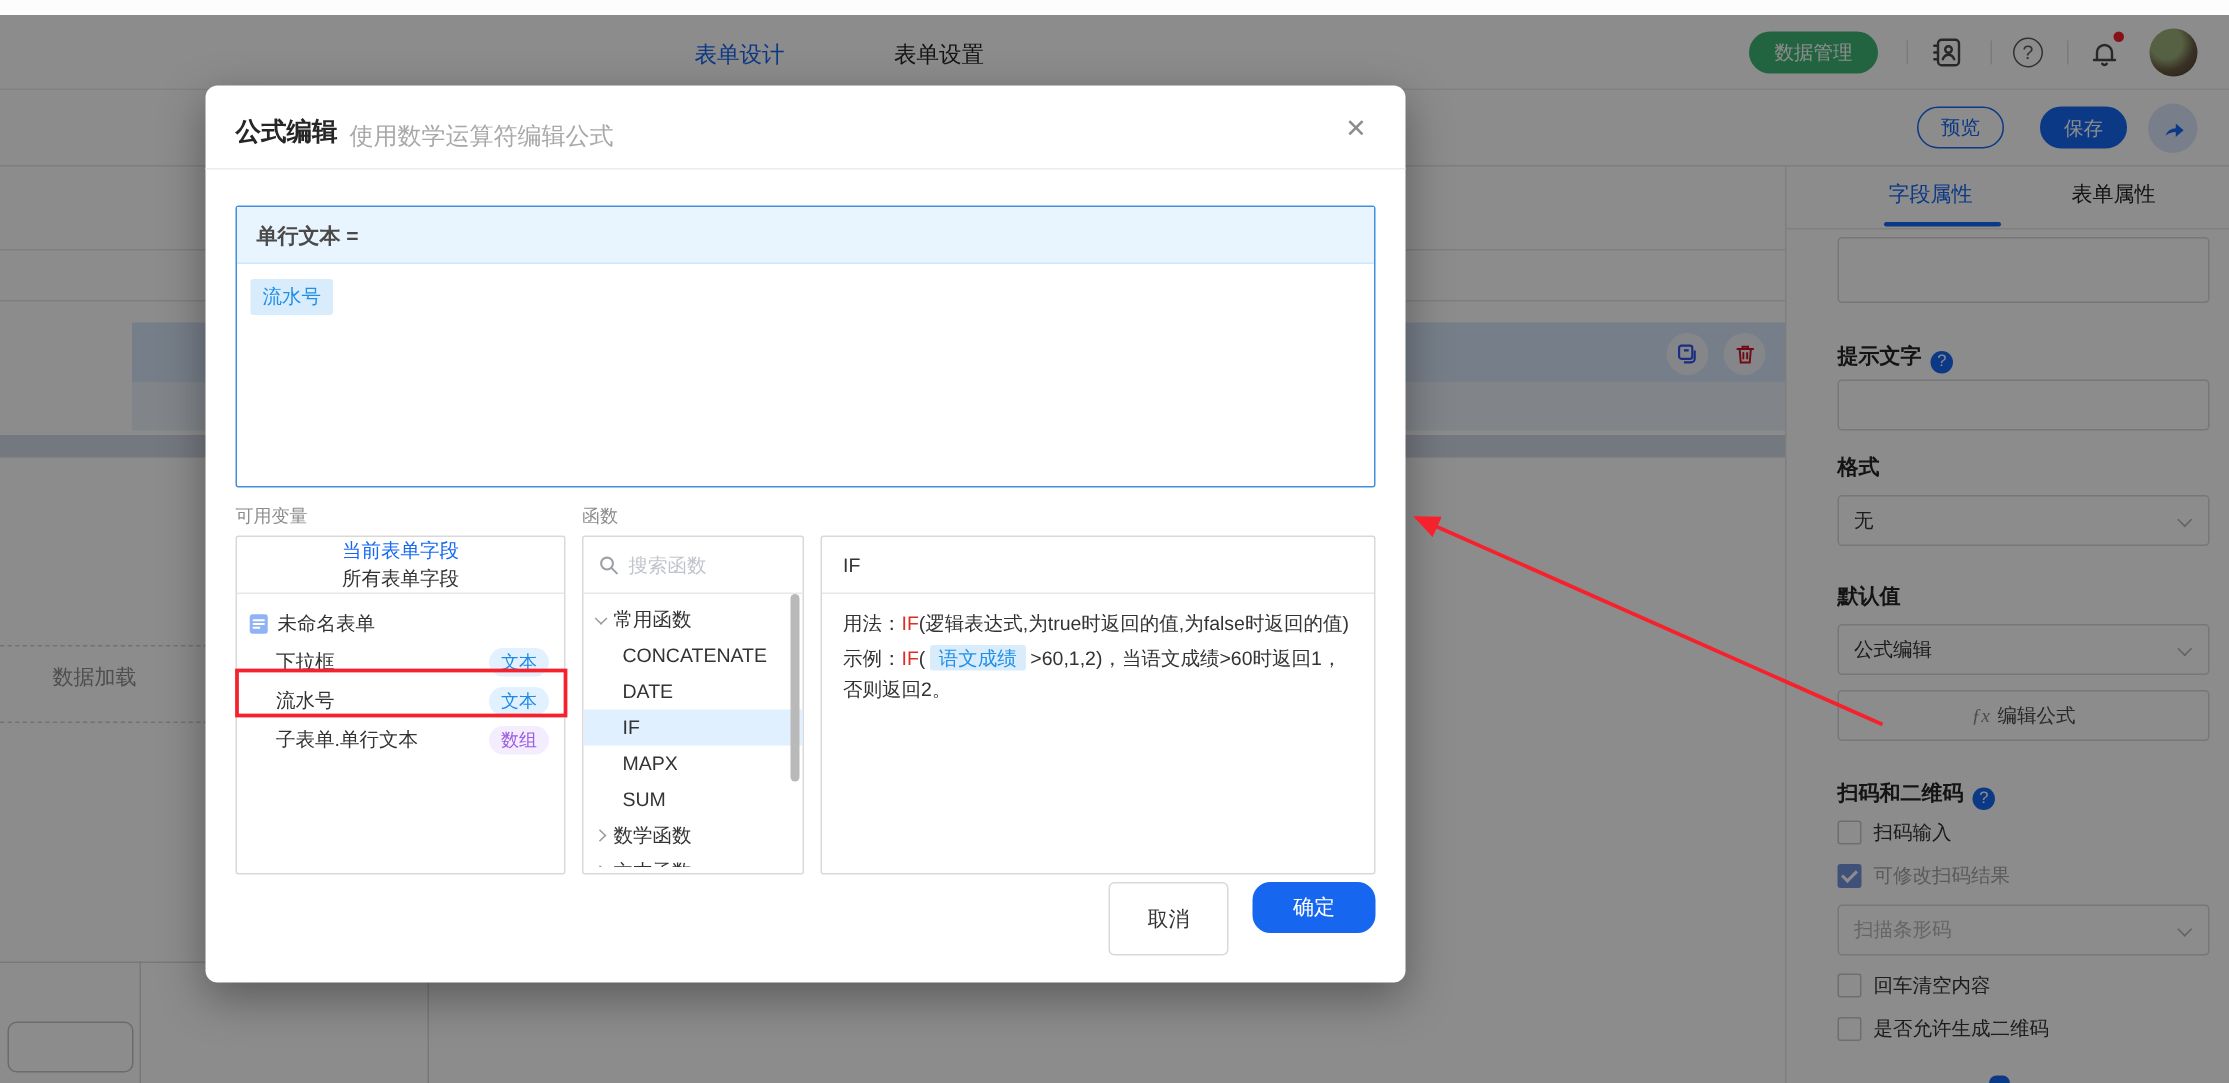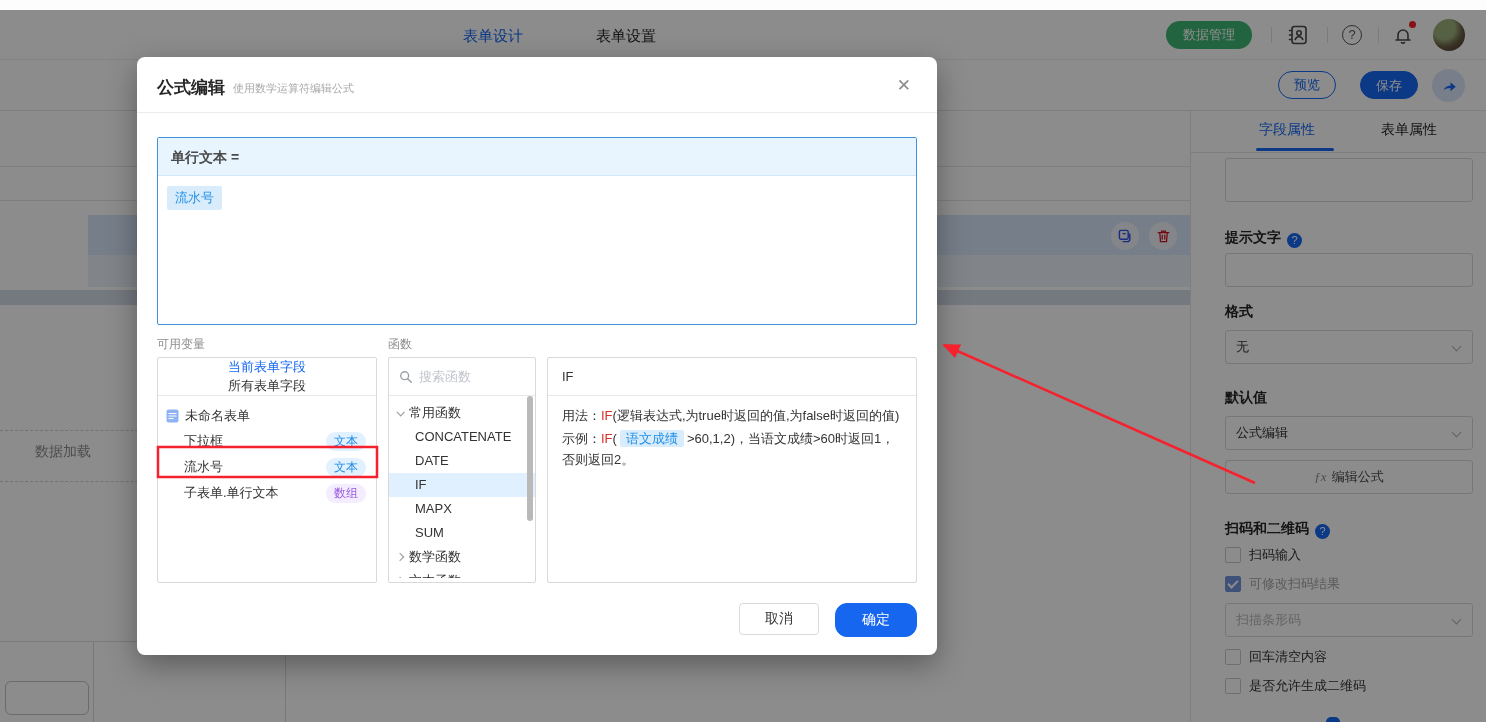--- a/index.html
+++ b/index.html
@@ -69,21 +69,21 @@
   .fx-sym { font-style:italic; color:#8c8c8c; font-family:"Liberation Serif","DejaVu Serif",serif; margin-right:5px; }
   #sb-bottom-partial { left:1326px; top:717px; width:14px; height:5px; border-radius:7px 7px 0 0; background:#1668f2; }
 
   
   #dim { left:0; top:10px; width:1486px; height:712px; background:rgba(0,0,0,0.45); z-index:10; }
 
   
   #modal { left:137px; top:57px; width:800px; height:598px; background:#fff; border-radius:8px;
     box-shadow:0 10px 30px rgba(0,0,0,0.35); z-index:20; }
   #modal-title { position:absolute; left:20px; top:19px; font-size:17px; font-weight:700; color:#262626; }
-  #modal-subtitle { position:absolute; left:96px; top:24px; font-size:11px; color:#a8a8a8; }
+  #modal-subtitle { position:absolute; left:96px; top:24px; font-size:16px; color:#a8a8a8; }
   #modal-close { position:absolute; right:26px; top:18px; font-size:17px; color:#8c8c8c; background:none; border:none; cursor:pointer; }
   #modal-header-line { position:absolute; left:0; top:55px; width:800px; height:1px; background:#ececec; }
 
   #formula-box { position:absolute; left:20px; top:80px; width:760px; height:188px; border:1px solid #4090dd; border-radius:2px; background:#fff; }
   #formula-target { height:38px; background:#e9f5fe; border-bottom:1px solid #cfe7fa; font-size:14px; color:#4a4a4a; line-height:38px; padding-left:13px;font-weight:bold; }
   .token { display:inline-block; margin:10px 0 0 9px; padding:3px 8px; background:#d9ecfb; color:#1f8fe8; font-size:13px; border-radius:2px; }
 
   .panel-label { position:absolute; font-size:12px; color:#8c8c8c; }
   .panel { position:absolute; top:300px; height:226px; border:1px solid #d9d9d9; border-radius:2px; background:#fff; }
   #var-panel { left:20px; width:220px; }
@@ -112,21 +112,21 @@
   .caret.right { transform:rotate(-45deg); }
   #fn-scrollthumb { position:absolute; right:2px; top:0px; width:6px; height:125px; background:#b9b9b9; border-radius:3px; }
 
   #desc-title { padding-left:14px; font-size:13px; color:#333; }
   #desc-body { padding:9px 14px 0 14px; font-size:13px; color:#333; line-height:21px; }
   #desc-body p { margin-bottom:2px; }
   .fn-red { color:#d93025; }
   .tag-inline { background:#d9ecfb; color:#1f8fe8; padding:1px 6px; border-radius:2px; margin:0 3px; }
 
   #modal-footer { position:absolute; right:20px; bottom:18px; display:flex; gap:16px; }
-  #btn-cancel { width:80px; height:32px; background:#fff; border:1px solid #d9d9d9; border-radius:4px; font-size:14px; color:#333; cursor:pointer; }
+  #btn-cancel { width:80px; height:49px; background:#fff; border:1px solid #d9d9d9; border-radius:4px; font-size:14px; color:#333; cursor:pointer; }
   #btn-confirm { width:82px; height:34px; background:#1766f0; border:1px solid #1766f0; border-radius:12px; font-size:14px; color:#fff; cursor:pointer; }
 
   
   #annotations { left:0; top:0; z-index:40; pointer-events:none; }
 </style>
 </head>
 <body>
 
 <div id="stage">
 

